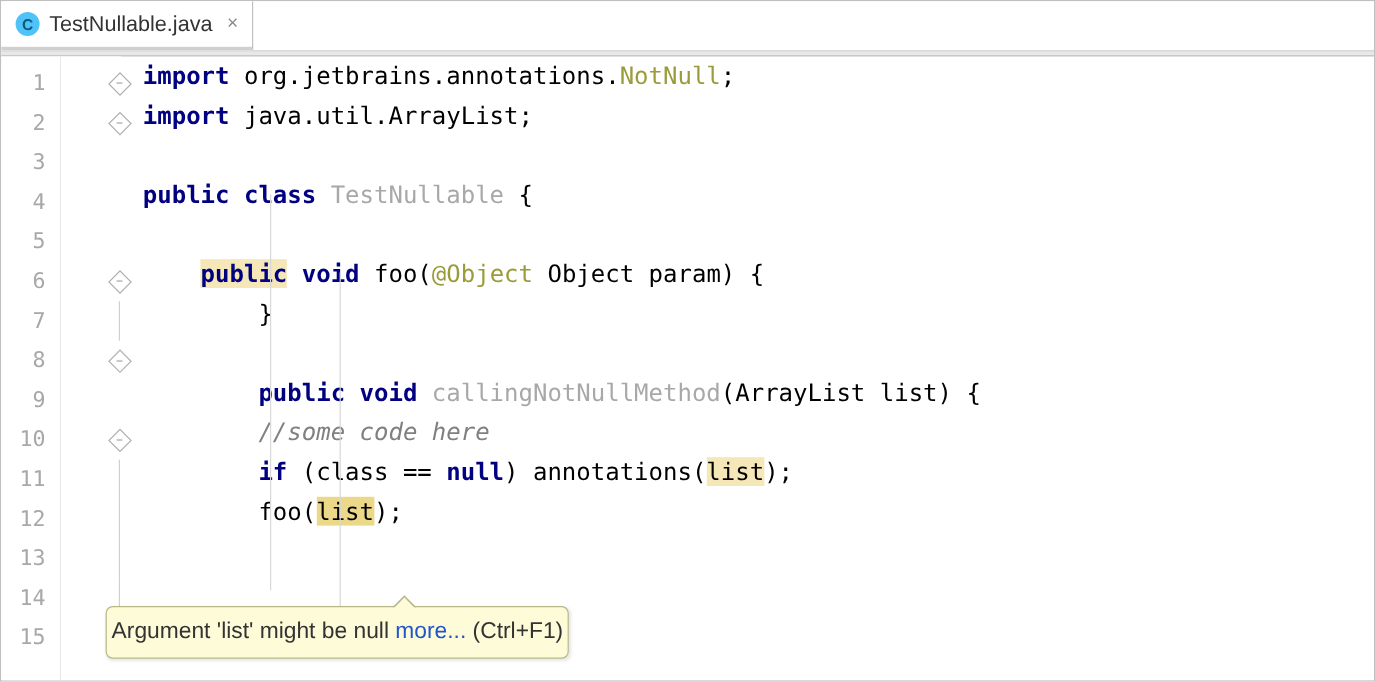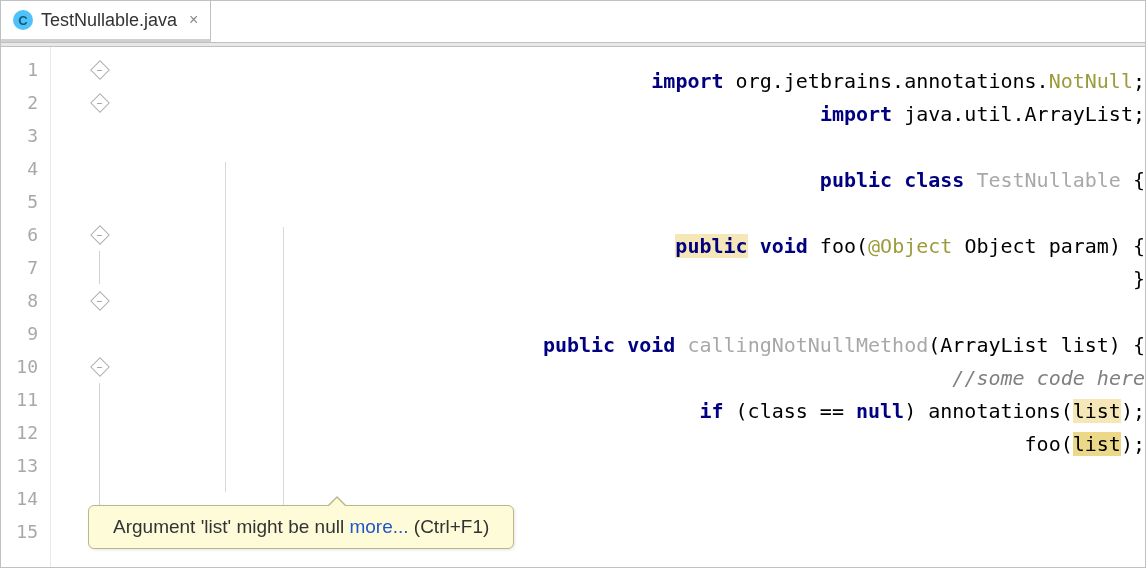--- a/index.html
+++ b/index.html
@@ -101,25 +101,24 @@
     .fold-vline {
       position: absolute;
       left: 48px;
       top: 0;
       bottom: 0;
       width: 1px;
       background: #d0d0d0;
     }
     .code-area {
       flex: 1;
-      padding-top: 18px;
+      padding-top: 0;
       font-family: "Consolas", "Monaco", monospace;
       font-size: 20px;
       position: relative;
-      text-align: right;
     }
     .code-line {
       height: 33px;
       line-height: 33px;
       white-space: pre;
       padding-left: 18px;
     }
     .kw { color: #000080; font-weight: bold; }
     .cls { color: #a8a8a8; }
     .ann { color: #9b9b3c; }
@@ -127,21 +126,21 @@
     .hl { background: #f5e7b8; }
     .hlb { background: #ebd989; }
     .txt { color: #000; }
     .tooltip {
       position: absolute;
       left: 88px;
       top: 505px;
       background: #fefcd8;
       border: 1px solid #b8b88a;
       border-radius: 6px;
-      padding: 10px 24px;
+      padding: 10px 4px;
       font-family: -apple-system, BlinkMacSystemFont, "Segoe UI", sans-serif;
       font-size: 19px;
       color: #333;
       box-shadow: 1px 1px 3px rgba(0,0,0,0.1);
     }
     .tooltip::before {
       content: "";
       position: absolute;
       top: -10px;
       left: 238px;

